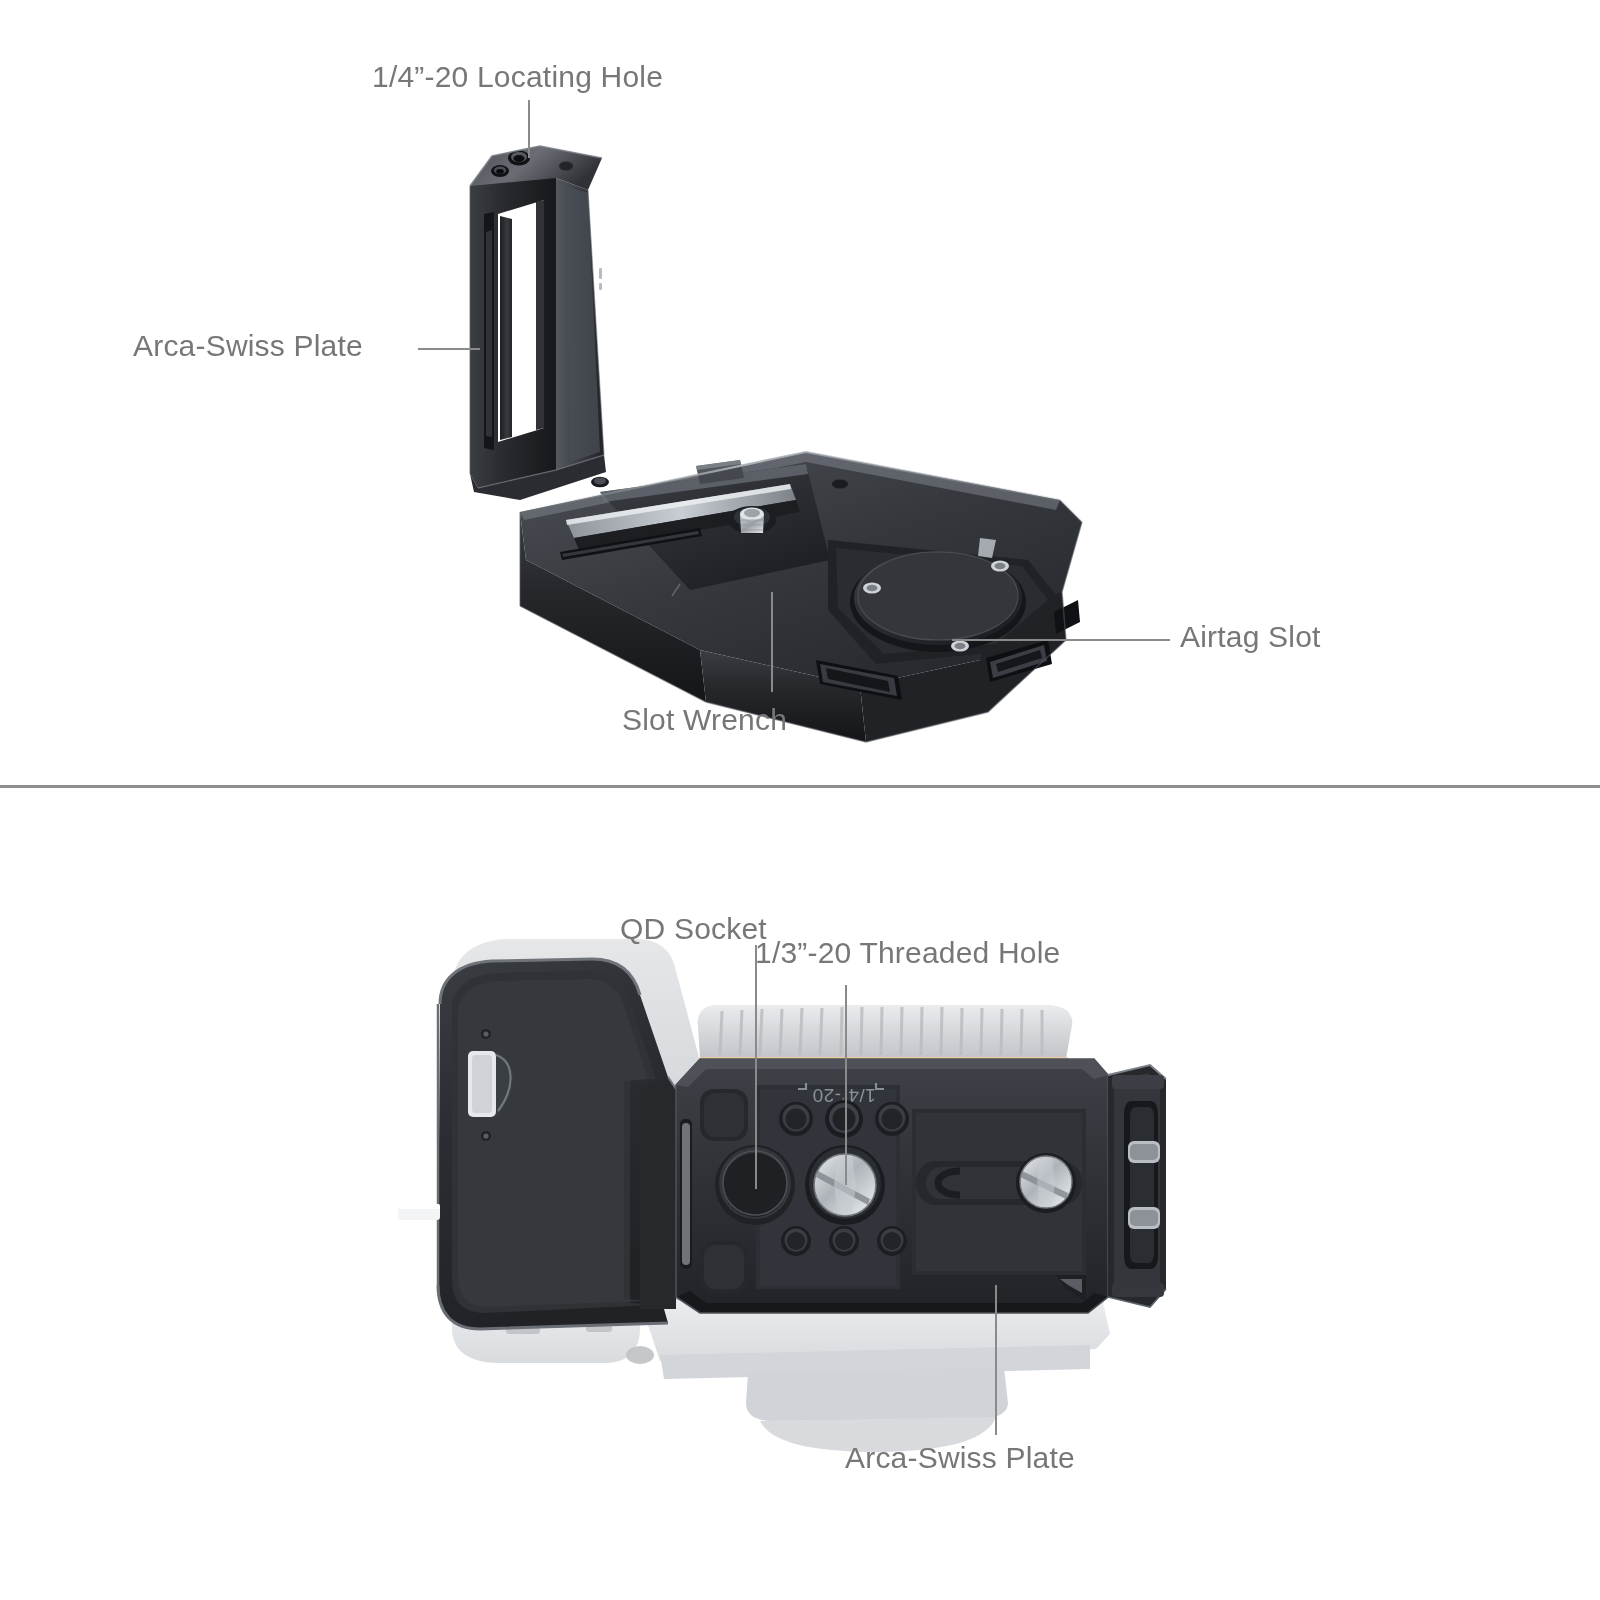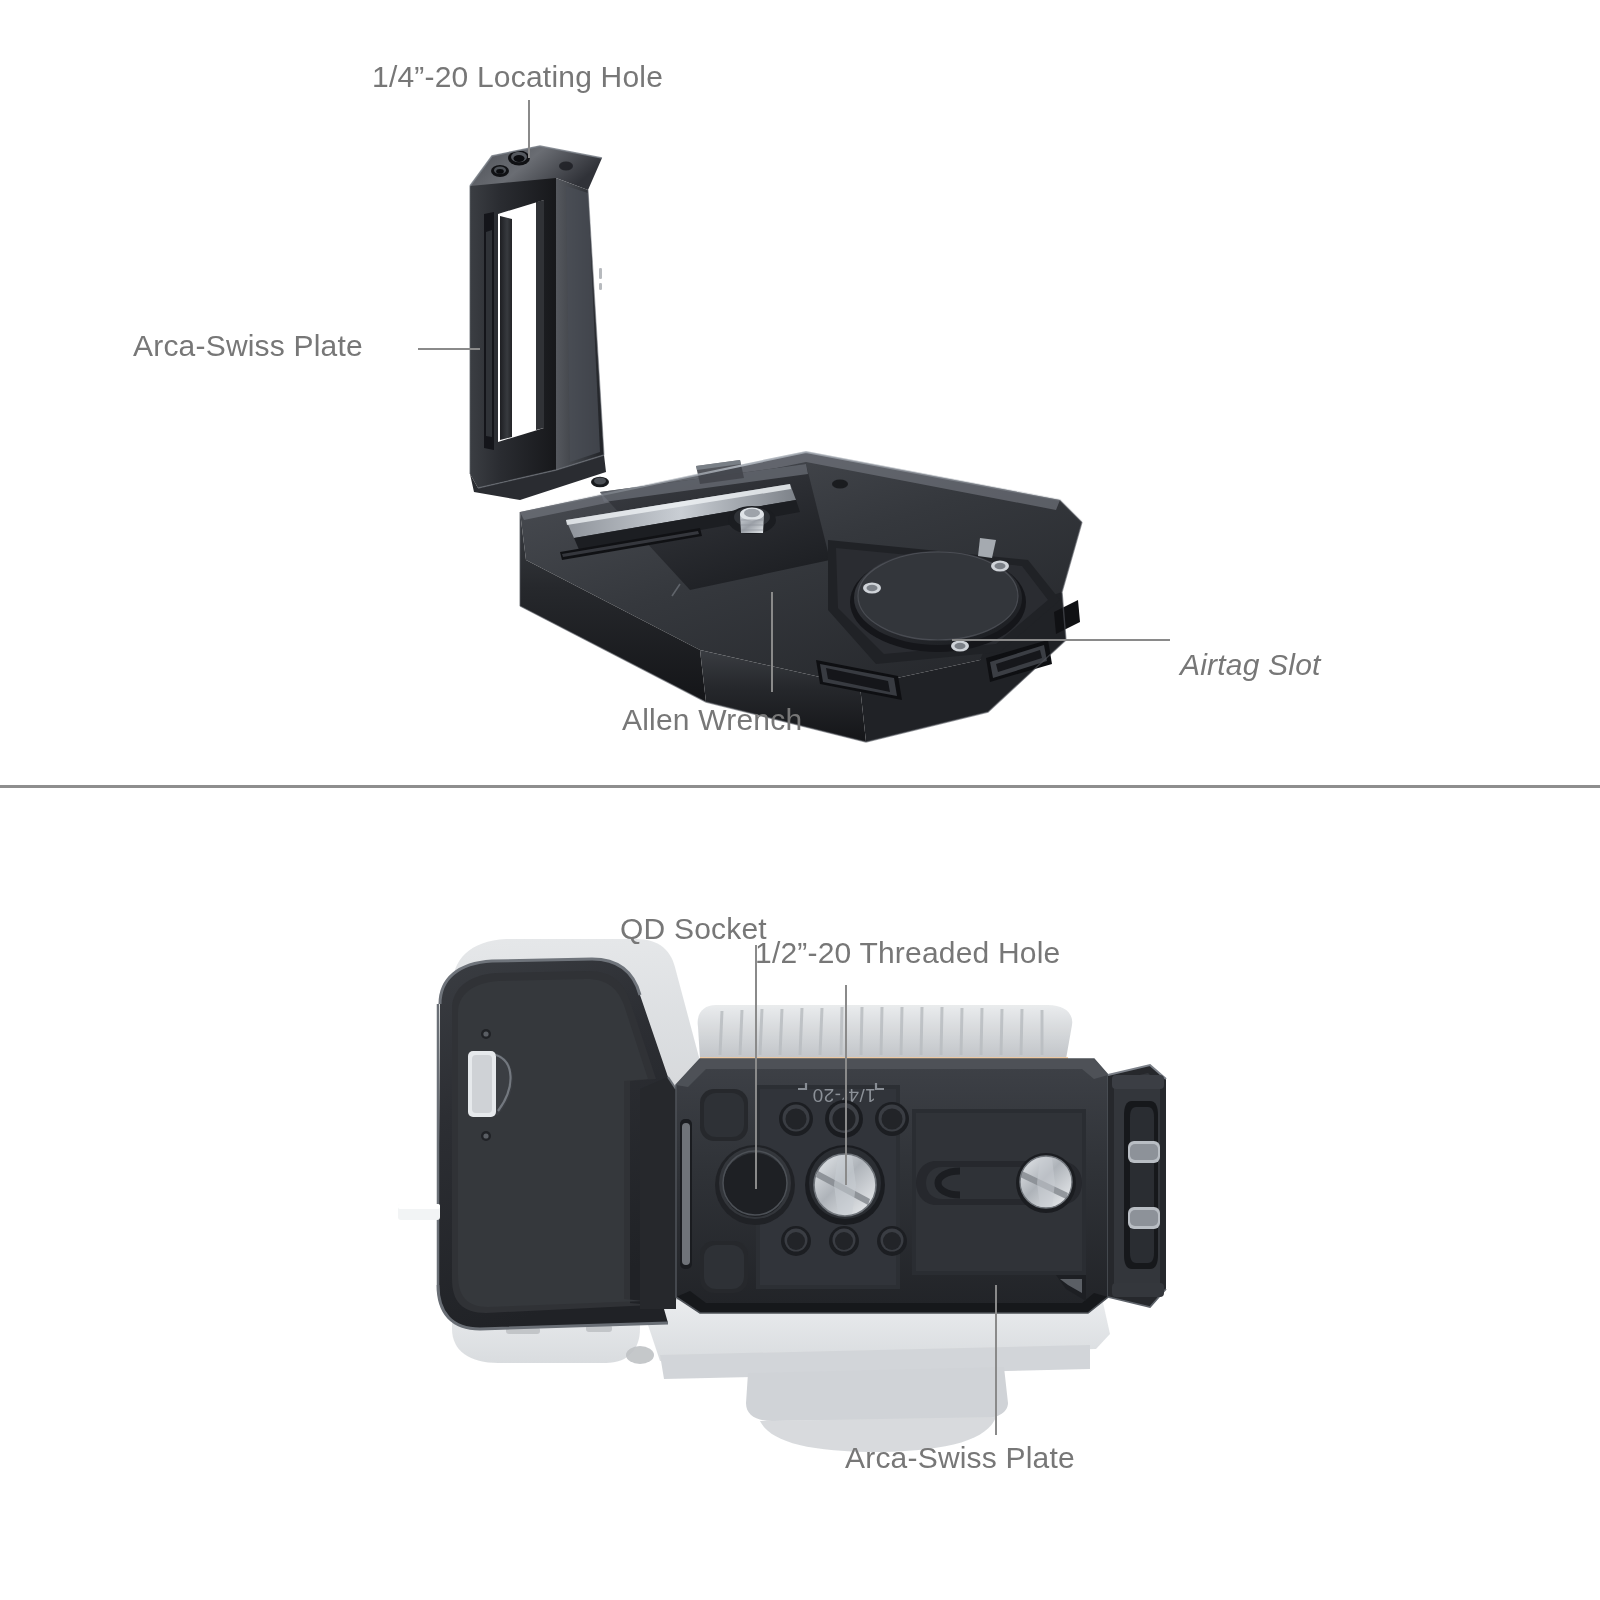--- a/index.html
+++ b/index.html
@@ -215,22 +215,22 @@
       </g>
     </svg>
 
     <div class="leader v" style="left:528px;top:100px;height:58px;"></div>
     <div class="leader h" style="left:418px;top:348px;width:62px;"></div>
     <div class="leader h" style="left:952px;top:639px;width:218px;"></div>
     <div class="leader v" style="left:771px;top:592px;height:100px;"></div>
 
     <div class="callout" style="left:372px;top:62px;">1/4”-20 Locating  Hole</div>
     <div class="callout" style="left:133px;top:331px;">Arca-Swiss Plate</div>
-    <div class="callout" style="left:1180px;top:650px;font-style:italic;">Airtag Slot</div>
-    <div class="callout" style="left:622px;top:705px;">Allen Wrench</div>
+    <div class="callout" style="left:1180px;top:622px;">Airtag Slot</div>
+    <div class="callout" style="left:622px;top:705px;">Slot Wrench</div>
   </div>
 
   <div class="divider"></div>
 
   <div class="panel" id="panel-bottom">
 
     <svg width="1600" height="811" viewBox="0 0 1600 811">
       <defs>
         <linearGradient id="gGhost" x1="0" y1="0" x2="0" y2="1">
           <stop offset="0" stop-color="#e4e6e8"></stop>
@@ -460,17 +460,17 @@
         <rect x="1112" y="286" width="52" height="14" rx="4" fill="#3b3e44"></rect>
         <rect x="1112" y="494" width="52" height="14" rx="4" fill="#34373c"></rect>
       </g>
     </svg>
 
     <div class="leader v" style="left:755px;top:156px;height:244px;"></div>
     <div class="leader v" style="left:845px;top:196px;height:200px;"></div>
     <div class="leader v" style="left:995px;top:496px;height:150px;"></div>
 
     <div class="callout" style="left:620px;top:81px;margin-top:44px;">QD Socket</div>
-    <div class="callout" style="left:755px;top:149px;">1/2”-20 Threaded Hole</div>
+    <div class="callout" style="left:755px;top:149px;">1/3”-20 Threaded Hole</div>
     <div class="callout" style="left:845px;top:654px;">Arca-Swiss Plate</div>
   </div>
 
 </div>
 
 </body></html>

